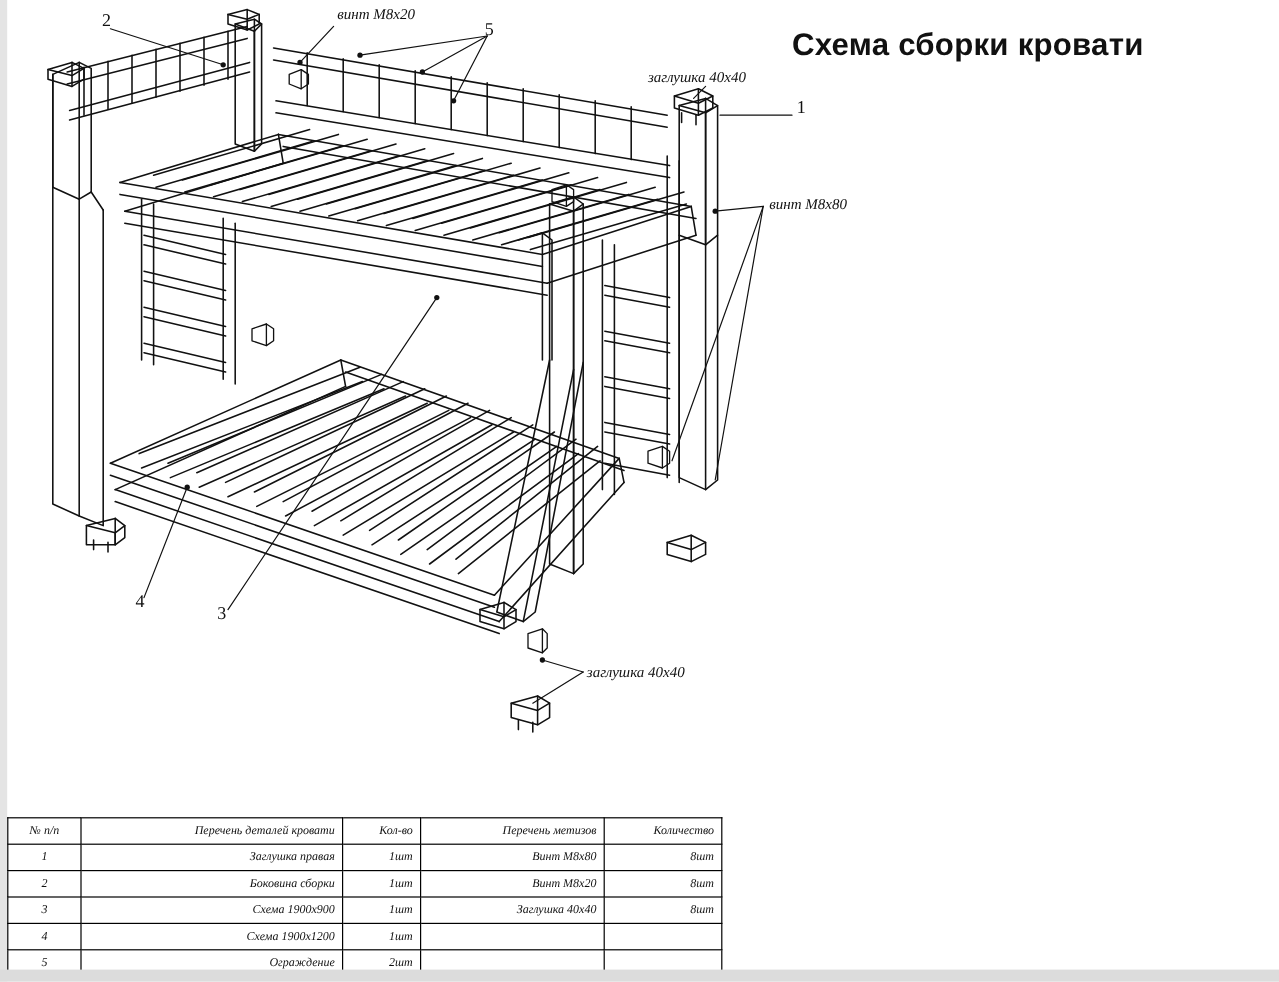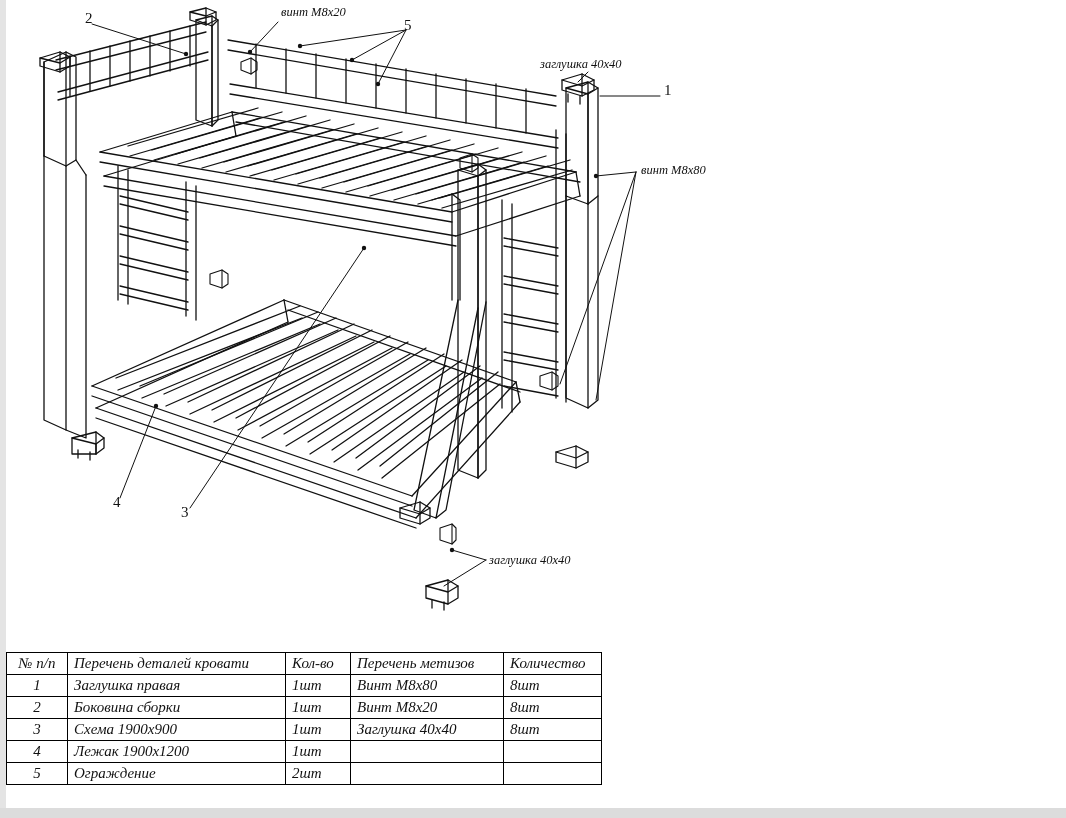--- a/index.html
+++ b/index.html
@@ -71,51 +71,52 @@
     font-family: "Liberation Serif", serif;
     font-size: 15px;
     font-weight: normal;
     color: #111;
   }
 
   
   #parts-table {
     position: absolute;
     left: 6px;
-    top: 652px;
+    top: 681px;
     border-collapse: collapse;
     font-family: "Liberation Serif", serif;
     font-style: italic;
-    font-size: 15px;
+    font-size: 10px;
     color: #111;
     background: #fff;
   }
   #parts-table td, #parts-table th {
     border: 1px solid #000;
     padding: 2px 6px;
     height: 17px;
     font-weight: normal;
     font-style: italic;
-    text-align: left;
+    text-align: right;
     vertical-align: middle;
     white-space: nowrap;
   }
   #parts-table .c-num { width: 48px; text-align: center; }
   #parts-table .c-name { width: 205px; }
   #parts-table .c-qty { width: 52px; }
   #parts-table .c-hw { width: 140px; }
   #parts-table .c-hwqty { width: 85px; }
   #parts-table thead td { font-weight: normal; }
 </style>
 </head>
 <body>
 
 <div id="page">
   <div class="sheet-left-edge"></div>
 
+  <div id="title">Схема сборки кровати</div>
 
   <div id="drawing">
     <svg width="1066" height="660" viewBox="0 0 1066 660" xmlns="http://www.w3.org/2000/svg">
       <g fill="none" stroke="#111" stroke-width="1.3" stroke-linejoin="round" stroke-linecap="round">
 
         <g>
           <path d="M44 62 L66 52 L76 57 L76 160 L66 166 L44 156 Z"></path>
           <path d="M66 52 L66 166"></path>
           <path d="M44 62 L44 156"></path>
 
@@ -416,21 +417,21 @@
       </tr>
       <tr>
         <td class="c-num">3</td>
         <td class="c-name">Схема 1900х900</td>
         <td class="c-qty">1шт</td>
         <td class="c-hw">Заглушка 40х40</td>
         <td class="c-hwqty">8шт</td>
       </tr>
       <tr>
         <td class="c-num">4</td>
-        <td class="c-name">Лежак 1900х1200</td>
+        <td class="c-name">Схема 1900х1200</td>
         <td class="c-qty">1шт</td>
         <td class="c-hw"></td>
         <td class="c-hwqty"></td>
       </tr>
       <tr>
         <td class="c-num">5</td>
         <td class="c-name">Ограждение</td>
         <td class="c-qty">2шт</td>
         <td class="c-hw"></td>
         <td class="c-hwqty"></td>

